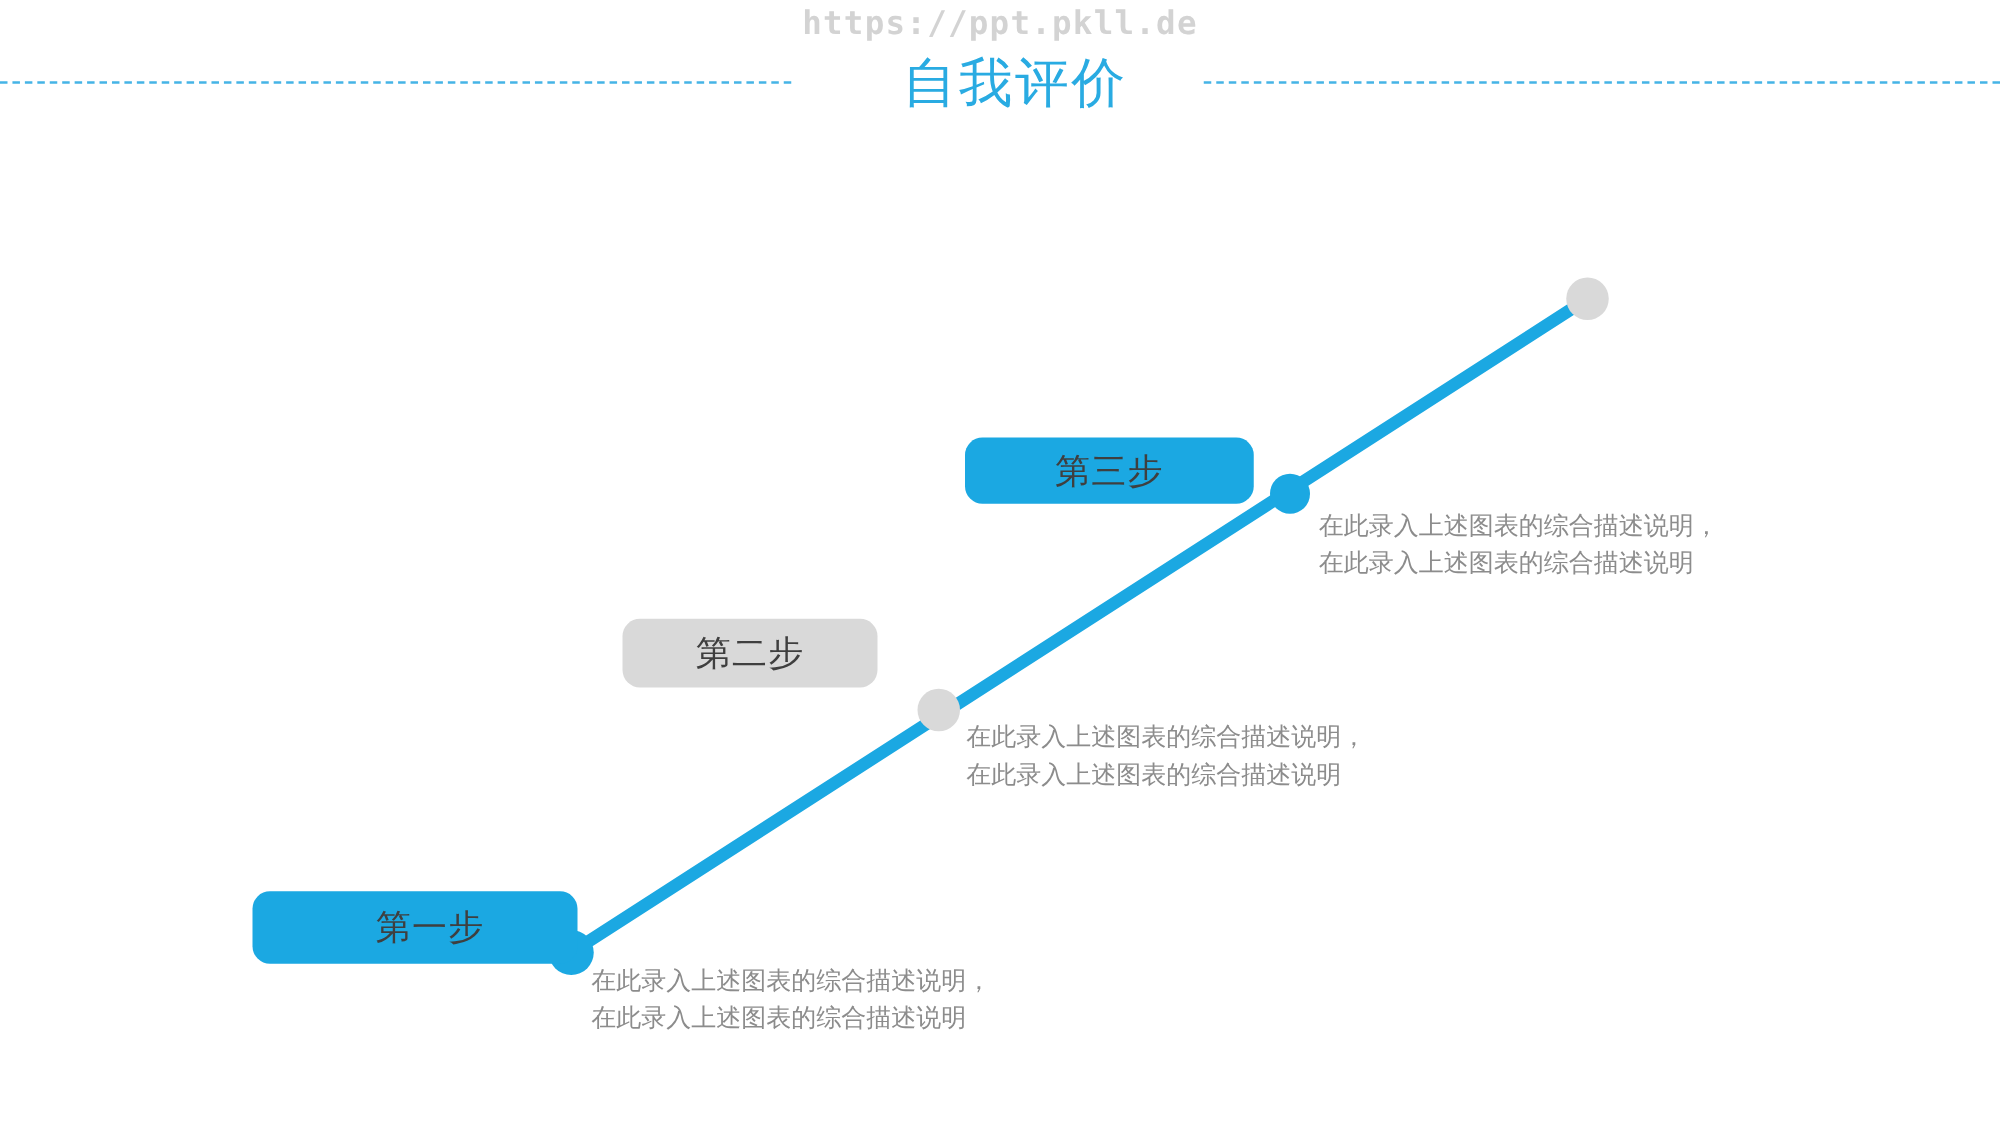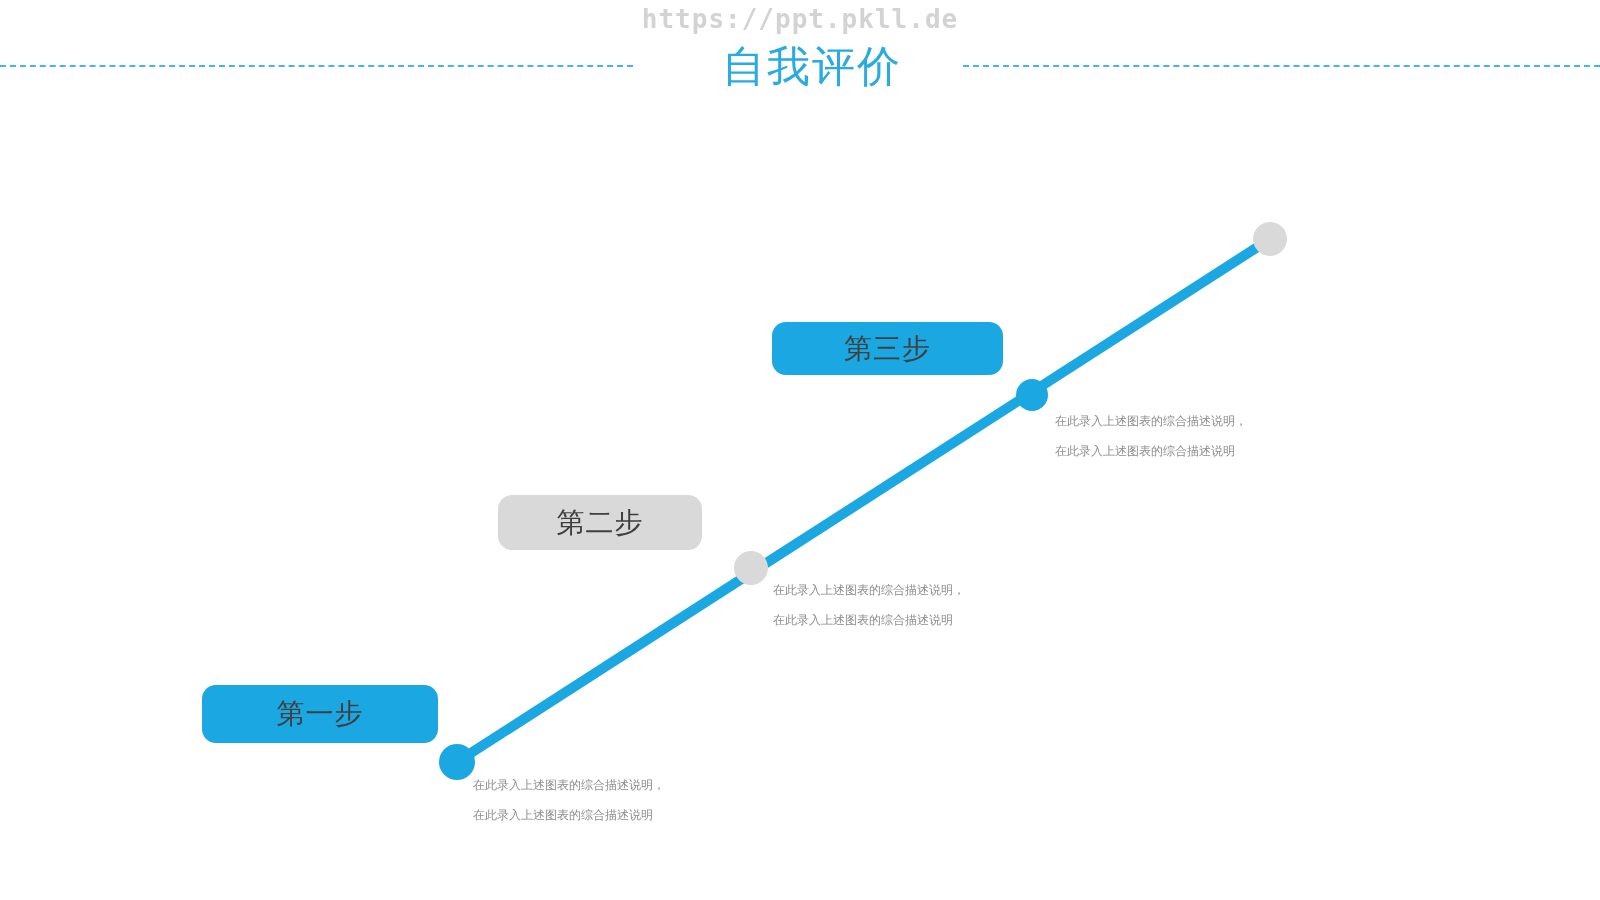--- a/index.html
+++ b/index.html
@@ -55,30 +55,30 @@
   .step-box {
     position: absolute;
     display: flex;
     align-items: center;
     justify-content: center;
     border-radius: 14px;
     font-size: 28px;
     letter-spacing: 1px;
     color: var(--box_text, #3f3f3f);
   }
-  .step-box.blue { background: var(--accent, #1ba8e2); }
+  .step-box.blue { background: var(--accent, #1ba8e2); margin-top: 28px; }
   .step-box.gray { background: var(--gray, #d9d9d9); }
 
-  .step-box.s1 { left: 202px; top: 685px; width: 236px; height: 58px; }
+  .step-box.s1 { left: 202px; top: 685px; width: 236px; height: 58px; padding-left: 24px; }
   .step-box.s2 { left: 498px; top: 495px; width: 204px; height: 55px; }
   .step-box.s3 { left: 772px; top: 322px; width: 231px; height: 53px; }
 
   .desc {
     position: absolute;
-    font-size: 12px;
+    font-size: 20px;
     line-height: 30px;
     color: var(--desc, #8c8c8c);
     white-space: nowrap;
   }
   .desc.d1 { left: 473px;  top: 770px; }
   .desc.d2 { left: 773px;  top: 575px; }
   .desc.d3 { left: 1055px; top: 406px; }
 </style>
 </head>
 <body>

